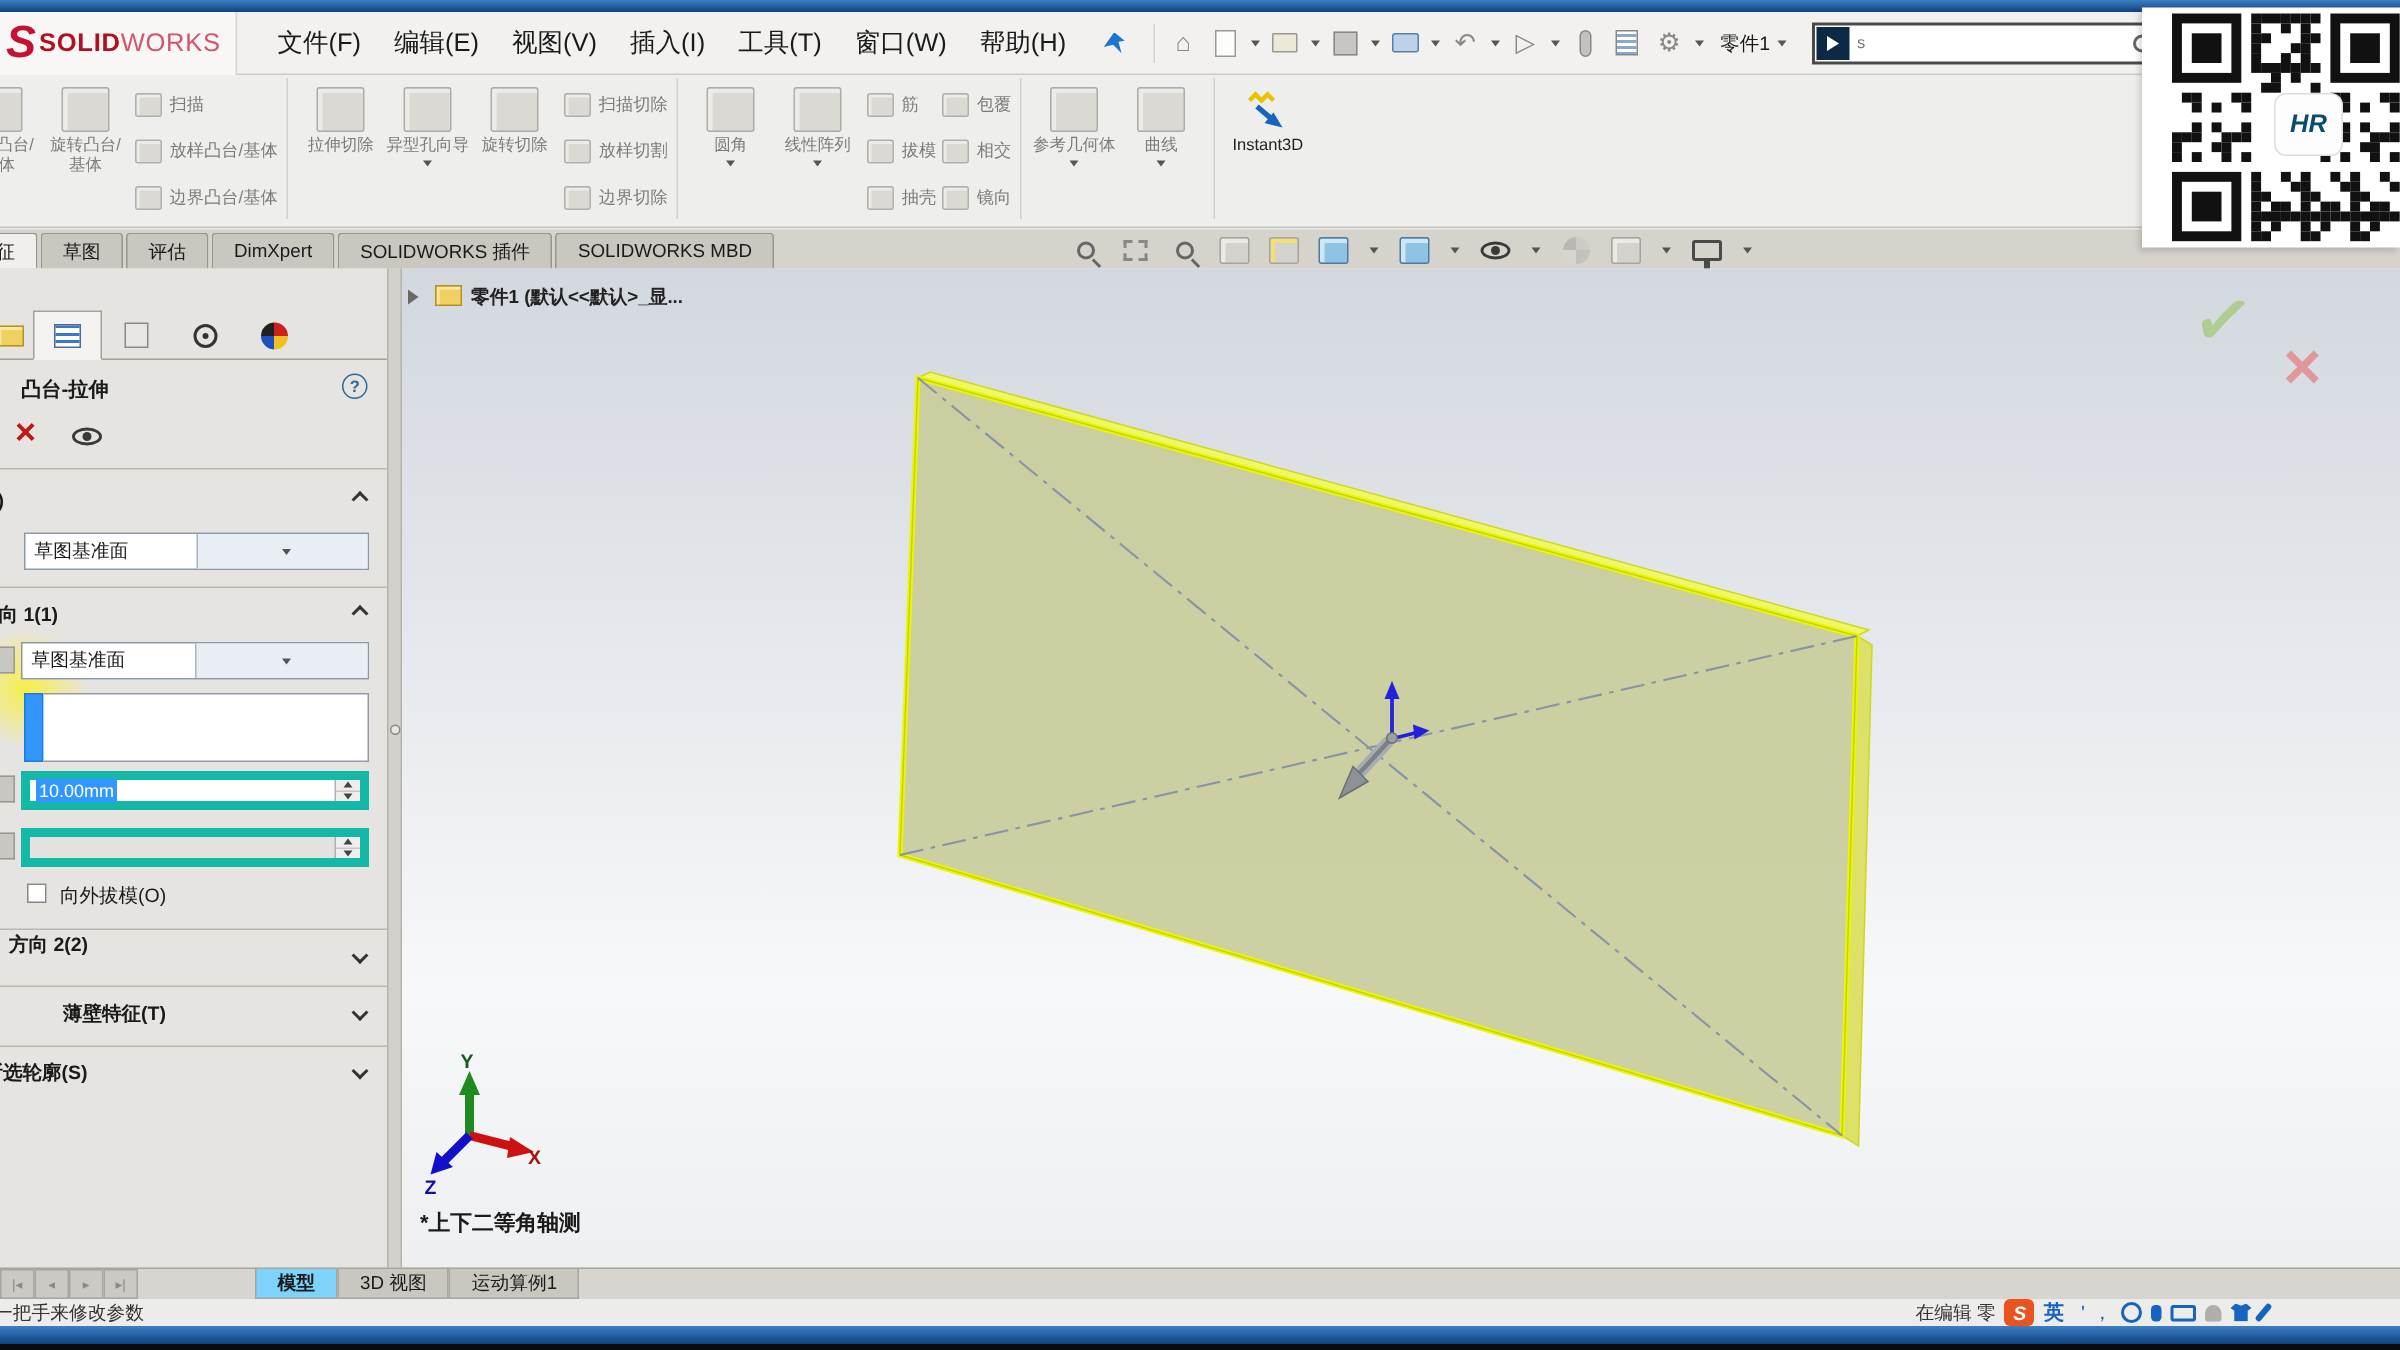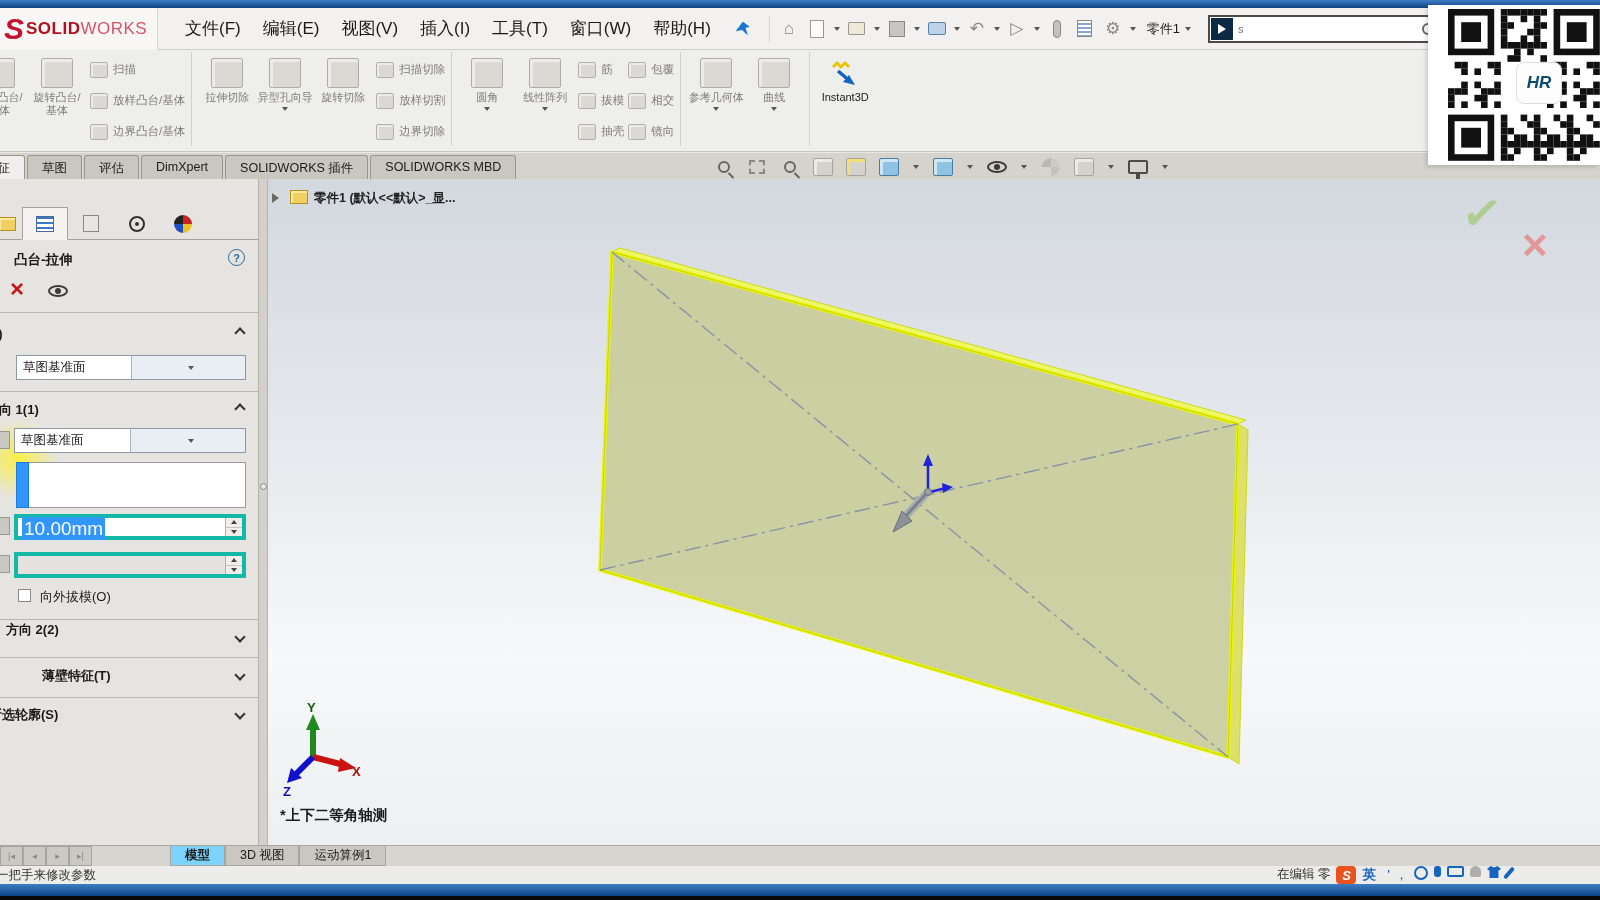--- a/index.html
+++ b/index.html
@@ -77,21 +77,21 @@
   #pm-close{left:10px;top:98px;font-size:24px;font-weight:bold;color:#c01818;line-height:24px;}
   #pm-eye{left:48px;top:106px;}
   .divider{left:0;width:258px;height:1px;background:#bbb8b3;}
   .sec-label{font-weight:bold;font-size:13px;white-space:nowrap;}
   .chv{width:8px;height:8px;border-left:2px solid #333;border-bottom:2px solid #333;}
   .chv.down{transform:rotate(-45deg);}
   .chv.up{transform:rotate(135deg);}
   .dd{height:25px;background:#fff;border:1px solid #8a98a8;display:flex;align-items:center;font-size:12.5px;}
   .dd span{flex:1;padding-left:6px;}
   .dd .dbtn{width:18px;height:100%;border-left:1px solid #aab4c0;display:flex;align-items:center;justify-content:center;background:#e8eef4;}
-  .spinbox{height:26px;background:#fff;border:4px solid #14b8a6;display:flex;align-items:flex-start;font-size:19px;}
+  .spinbox{height:26px;background:#fff;border:6px solid #14b8a6;display:flex;align-items:flex-end;font-size:12px;}
   .spinbox.disabled{background:#e4e2de;}
   .spinbox .val{flex:1;padding-left:4px;}
   .sel{background:#3297fd;color:#fff;padding:1px 2px;}
   .spin{width:17px;height:100%;border-left:1px solid #b0aeb8;display:flex;flex-direction:column;}
   .spin i{flex:1;display:flex;align-items:center;justify-content:center;background:#efeeec;border-bottom:1px solid #c8c6c2;}
   .spin i:last-child{border-bottom:none;}
   .tri-up{width:0;height:0;border-bottom:4px solid #444;border-left:3.5px solid transparent;border-right:3.5px solid transparent;}
   .tri-dn{width:0;height:0;border-top:4px solid #444;border-left:3.5px solid transparent;border-right:3.5px solid transparent;}
   .stub{width:10px;height:18px;background:#c9c7c2;border:1px solid #9a9894;border-left:none;}
   #splitter{left:258px;top:179px;width:10px;height:666px;background:#d4d1cc;border-left:1px solid #b5b2ad;border-right:1px solid #b5b2ad;}
@@ -108,21 +108,21 @@
   
   #qr-panel{left:1428px;top:5px;width:172px;height:160px;background:#fff;box-shadow:-2px 2px 4px rgba(0,0,0,.15);}
   #qr-badge{left:1516px;top:62px;width:46px;height:42px;background:#fdfdfd;border-radius:8px;border:1px solid #ddd;display:flex;align-items:center;justify-content:center;font-style:italic;font-weight:bold;color:#0c4a6e;font-size:17px;}
   
   #bottom-tab-row{left:0;top:845px;width:1600px;height:21px;background:#d8d5d0;border-top:1px solid #a8a5a0;display:flex;align-items:stretch;}
   .nav-btn{width:23px;border:1px solid #a8a5a0;background:#ccc9c4;display:flex;align-items:center;justify-content:center;color:#8a8885;font-size:9px;}
   .b-tab{padding:2px 14px;border:1px solid #a8a5a0;border-top:none;background:#cac7c1;font-size:12.5px;display:flex;align-items:center;white-space:nowrap;}
   .b-tab.active{background:#7dd3fc;font-weight:bold;}
   #status-row{left:0;top:866px;width:1600px;height:18px;background:#ececea;display:flex;align-items:center;font-size:12.5px;color:#333;}
   #status-left{margin-left:-4px;white-space:nowrap;}
-  #status-right{position:absolute;left:1277px;display:flex;align-items:flex-start;gap:6px;}
+  #status-right{position:absolute;left:1277px;display:flex;align-items:center;gap:6px;}
   #sogou-logo{width:20px;height:18px;background:#e8531f;border-radius:4px;color:#fff;font-weight:bold;font-style:italic;display:flex;align-items:center;justify-content:center;font-size:13px;}
   #ime-lang{color:#1565c0;font-weight:bold;font-size:13.5px;}
   .ime-i{color:#1565c0;font-size:13px;display:flex;align-items:center;}
   .smiley{width:14px;height:14px;border:2px solid #1565c0;border-radius:50%;}
   .micb{width:7px;height:11px;background:#1565c0;border-radius:3px;}
   .kbd{width:17px;height:11px;border:2px solid #1565c0;border-radius:2px;}
   .person{width:11px;height:11px;background:#b0aeaa;border-radius:50% 50% 2px 2px;}
   .shirt{width:14px;height:12px;background:#1565c0;clip-path:polygon(0 25%,25% 0,50% 12%,75% 0,100% 25%,82% 40%,82% 100%,18% 100%,18% 40%);}
   .wrench{width:4px;height:14px;background:#1565c0;transform:rotate(40deg);border-radius:2px;}
   #bottom-strip{left:0;top:884px;width:1600px;height:12px;background:linear-gradient(#3d7ec4,#0c4382);}

